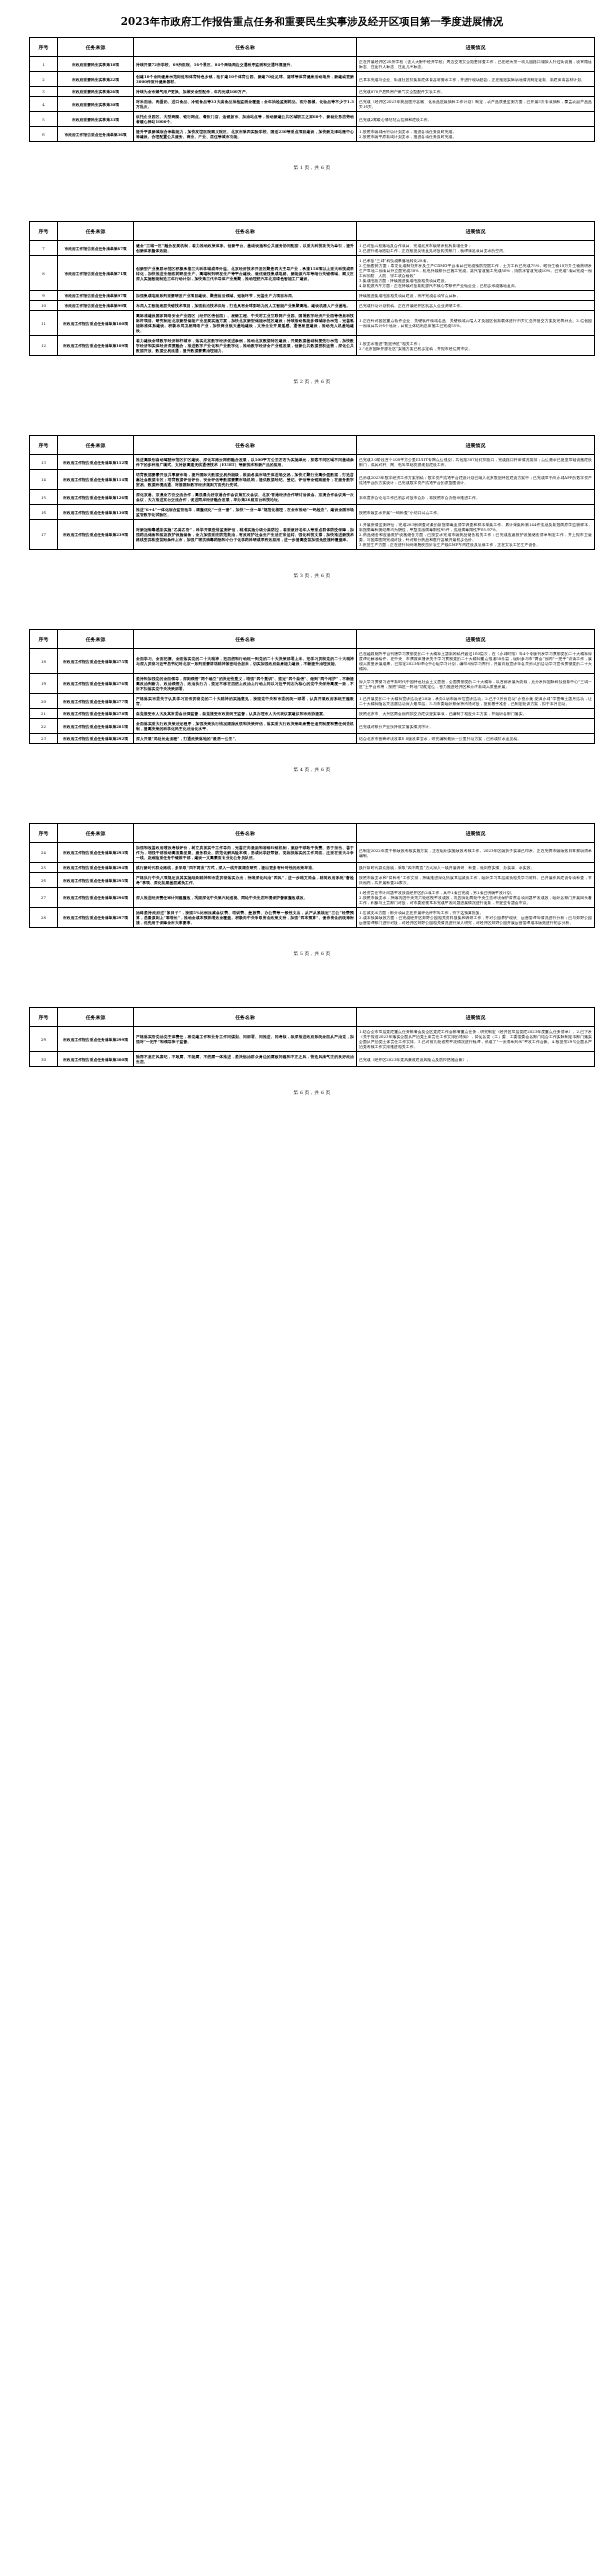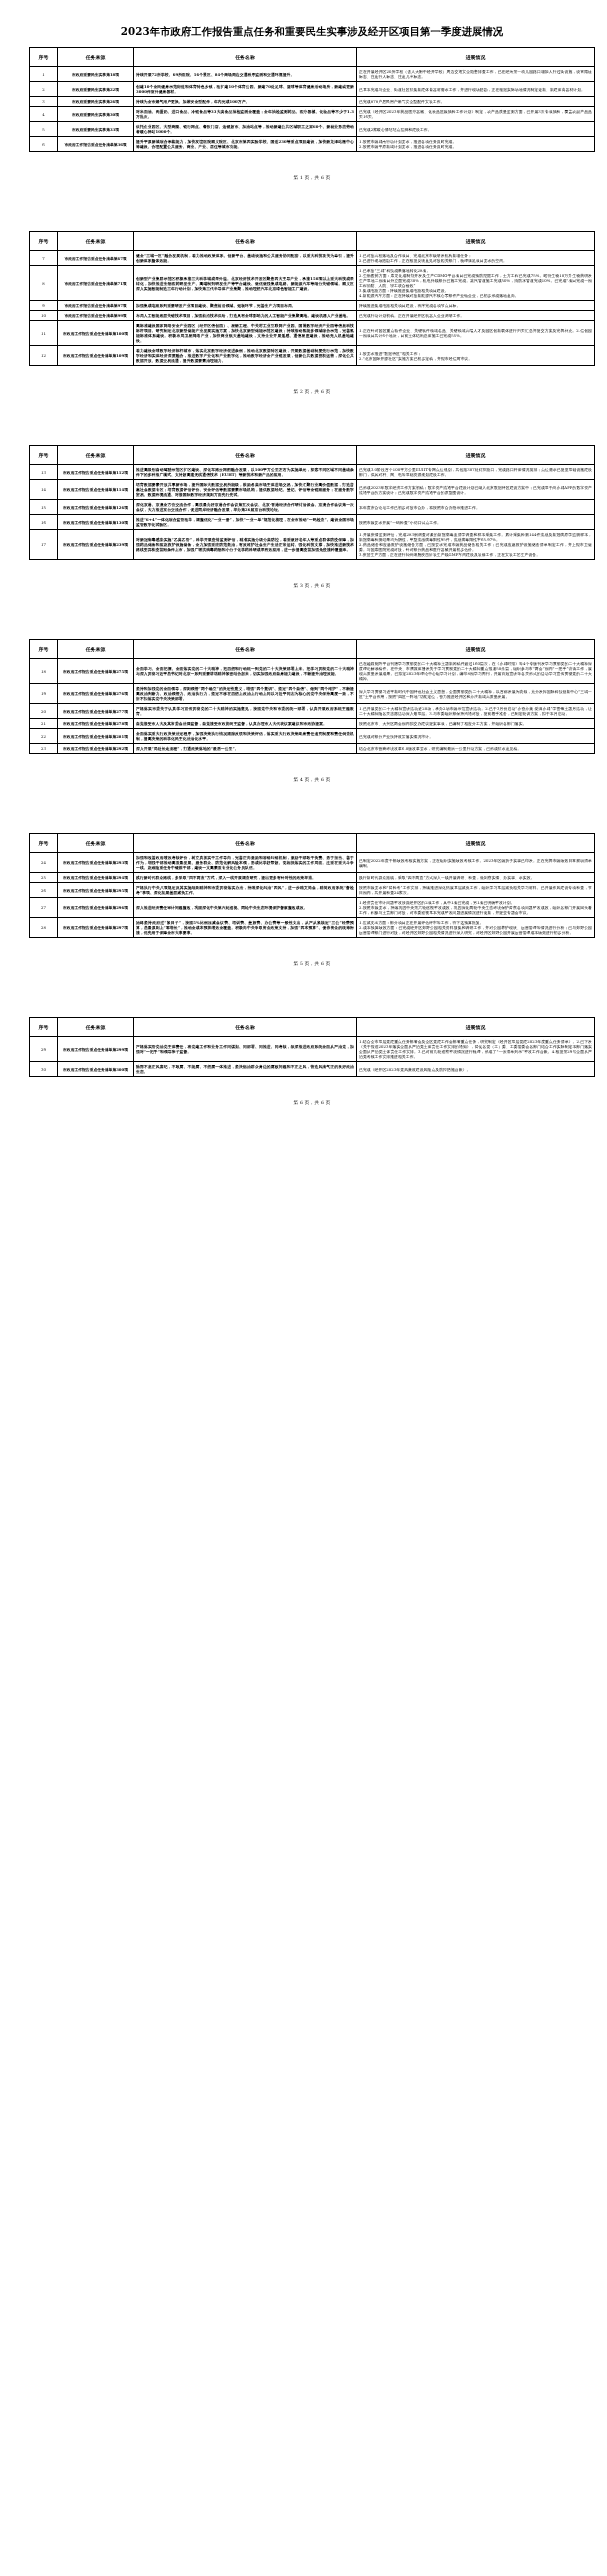--- a/index.html
+++ b/index.html
@@ -7,21 +7,21 @@
     margin: 0; padding: 0;
     background: #ffffff;
     width: 608px;
   }
   body {
     font-family: "DejaVu Serif", "Liberation Serif", serif;
     color: #000;
   }
   .doc {
     width: 592px;
-    margin: 10px auto;
+    margin: 0 auto;
   }
   .page {
     width: 608px;
     padding: 0 0 0 0;
     position: relative;
     page-break-after: always;
   }
   .page-inner {
     padding: 0 21px;
   }

